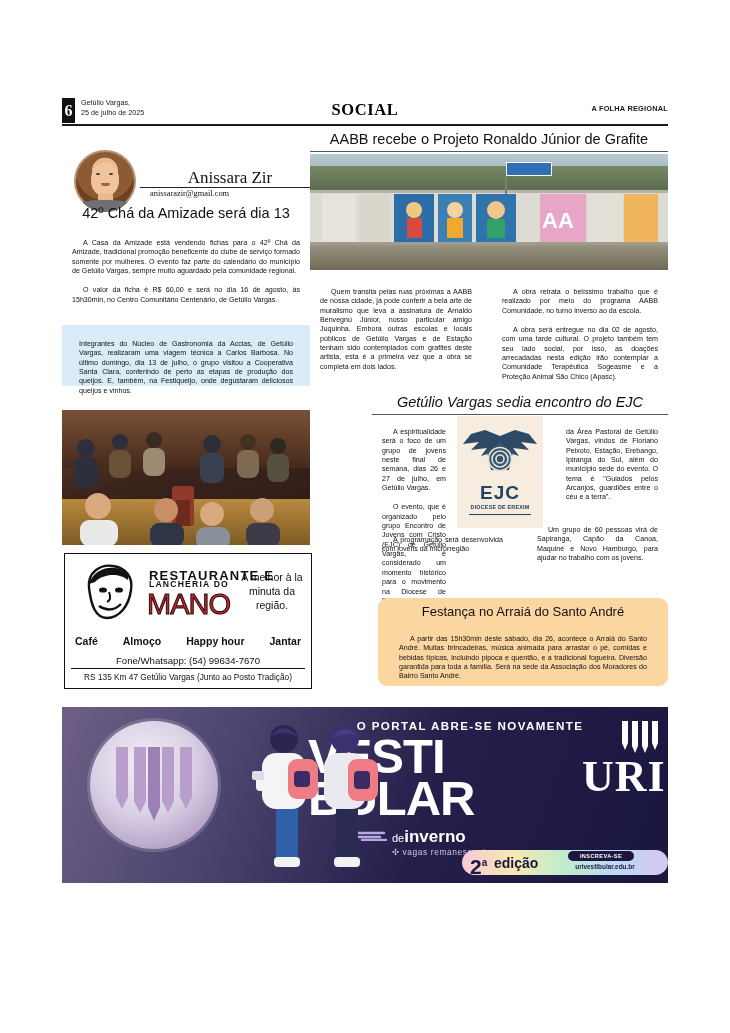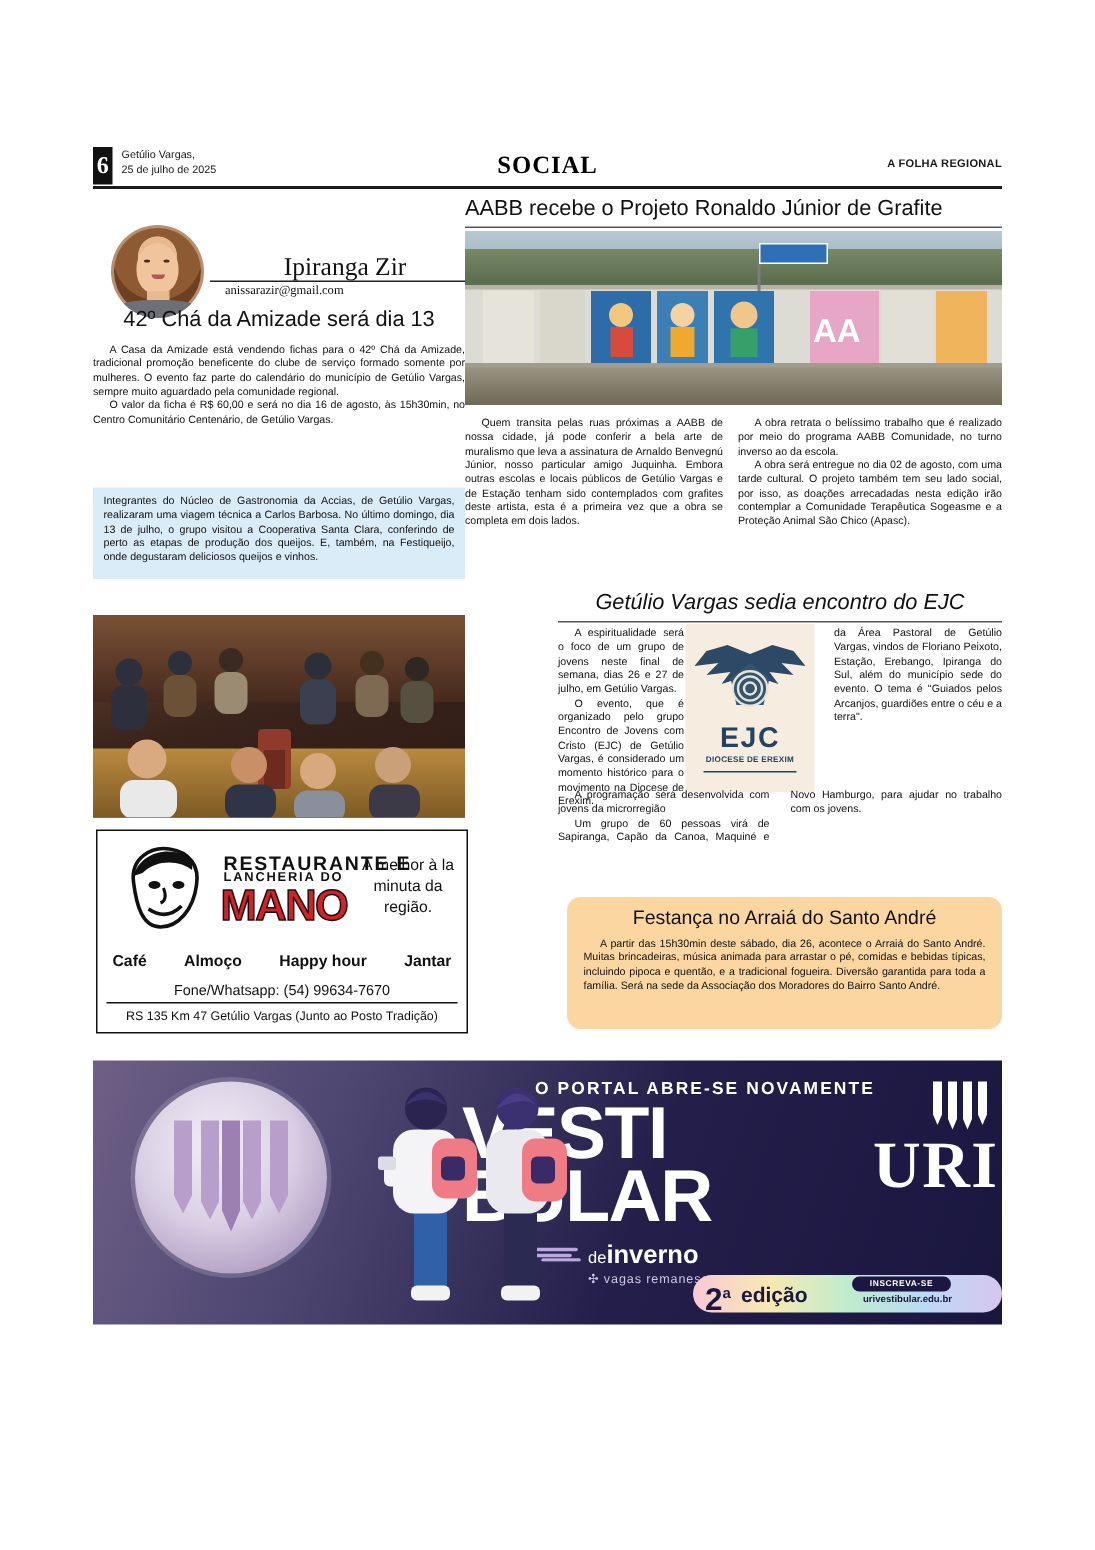--- a/index.html
+++ b/index.html
@@ -11,21 +11,21 @@
   .mh-rule{position:absolute;left:0;top:26px;width:606px;height:2px;background:#1a1a1a;}
   .pagenum{position:absolute;left:0;top:0;width:13px;height:25px;background:#111;color:#fff;
            font-family:"Liberation Serif",serif;font-weight:bold;font-size:16px;line-height:25px;text-align:center;}
   .mh-place{position:absolute;left:19px;top:0px;font-size:7.2px;line-height:9.6px;color:#1a1a1a;width:130px;}
   .mh-title{position:absolute;left:0;top:2px;width:606px;text-align:center;font-family:"Liberation Serif",serif;
             font-weight:bold;font-size:16.5px;letter-spacing:.6px;color:#000;}
   .mh-brand{position:absolute;right:0;top:6px;font-size:7.4px;font-weight:bold;letter-spacing:.2px;color:#1a1a1a;}
 
   
   .body-col{font-size:7.1px;line-height:9.35px;text-align:justify;color:#111;}
-  .body-col p{margin:0;text-indent:11px;}
+  .body-col p{margin:10px;text-indent:11px;}
   .headline{font-size:14.5px;line-height:17px;color:#111;font-weight:400;}
 
   
   .photo-round{position:absolute;left:74px;top:150px;width:62px;height:62px;border-radius:50%;overflow:hidden;
      background:#b8906f;}
   .photo-round .hair{position:absolute;left:2px;top:2px;width:58px;height:58px;border-radius:50%;
      background:radial-gradient(circle at 50% 32%,#e8b98f 0 26%,#8d5a34 27% 60%,#6d4021 61% 100%);}
   .photo-round .face{position:absolute;left:17px;top:12px;width:28px;height:34px;border-radius:50% 50% 45% 45%;background:#f0c49c;}
   .photo-round .eye{position:absolute;width:4px;height:2px;border-radius:50%;background:#4a2c18;top:23px;}
   .photo-round .eye.l{left:22px;} .photo-round .eye.r{left:35px;}
@@ -47,21 +47,21 @@
 
   
   .photo-group{position:absolute;left:62px;top:410px;width:248px;height:135px;overflow:hidden;background:#4b2e23;}
   .pg-bg{position:absolute;inset:0;background:linear-gradient(165deg,#6d4631 0%,#3a241c 45%,#2a1913 100%);}
   .pg-wall{position:absolute;left:0;top:0;width:248px;height:58px;background:linear-gradient(180deg,#7a5136,#46291d);}
   .pg-floor{position:absolute;left:0;bottom:0;width:248px;height:46px;background:linear-gradient(180deg,#b98a3e,#7d5a25);}
   .pg-stool{position:absolute;left:110px;top:76px;width:22px;height:40px;background:#8f3a2a;border-radius:3px;}
   .pg-stool:after{content:"";position:absolute;left:4px;top:14px;width:14px;height:26px;background:#6d2a1e;}
 
   
-  .r-head{position:absolute;left:310px;top:131px;width:358px;text-align:left;}
+  .r-head{position:absolute;left:310px;top:131px;width:358px;text-align:center;}
   .r-rule{position:absolute;left:310px;top:151px;width:358px;height:1px;background:#555;}
   .mural{position:absolute;left:310px;top:154px;width:358px;height:116px;overflow:hidden;background:#9fb3bd;}
   .mu-sky{position:absolute;left:0;top:0;width:358px;height:34px;background:linear-gradient(180deg,#b9c9d2,#90a7b2);}
   .mu-trees{position:absolute;left:0;top:12px;width:358px;height:26px;background:linear-gradient(180deg,#6d7f52,#4e5f3a);opacity:.85;}
   .mu-wall{position:absolute;left:0;top:36px;width:358px;height:56px;background:#dcdcd4;}
   .mu-ground{position:absolute;left:0;bottom:0;width:358px;height:26px;background:linear-gradient(180deg,#9a9583,#6f6a55);}
   .mu-sign{position:absolute;left:196px;top:8px;width:44px;height:12px;background:#2f6fb5;border:1px solid #fff;}
 
   
   .r-c1{position:absolute;left:310px;top:278px;width:172px;}
@@ -81,21 +81,21 @@
      font-family:"Liberation Sans",sans-serif;font-weight:bold;color:#24435f;font-size:19px;letter-spacing:1px;}
   .ejc-sub{position:absolute;left:0;top:88px;width:86px;text-align:center;font-size:5.4px;font-weight:bold;
      color:#24435f;letter-spacing:.2px;}
   .ejc-subrule{position:absolute;left:12px;top:98px;width:62px;height:1px;background:#24435f;}
 
   
   .ad-mano{position:absolute;left:64px;top:553px;width:246px;height:134px;border:1.4px solid #111;background:#fff;}
   .mano-face{position:absolute;left:14px;top:8px;width:62px;height:62px;}
   .mano-brand1{position:absolute;left:84px;top:14px;font-size:13px;font-weight:bold;letter-spacing:1.2px;color:#111;}
   .mano-brand2{position:absolute;left:84px;top:25px;font-size:8.6px;font-weight:bold;letter-spacing:1.2px;color:#111;}
-  .mano-word{position:absolute;left:82px;top:34px;font-family:"Liberation Sans",sans-serif;font-weight:bold;
+  .mano-word{position:absolute;left:82px;top:34px;font-family:"Liberation Sans",sans-serif;font-weight:normal;
      font-size:29px;letter-spacing:-1px;color:#d81f26;-webkit-text-stroke:1px #111;}
   .mano-slogan{position:absolute;left:172px;top:16px;width:70px;text-align:center;font-size:10.5px;line-height:14px;color:#111;}
   .mano-items{position:absolute;left:10px;top:81px;width:226px;display:flex;justify-content:space-between;
      font-size:10.5px;font-weight:bold;color:#111;}
   .mano-phone{position:absolute;left:0;top:101px;width:246px;text-align:center;font-size:9.6px;color:#111;}
   .mano-addr{position:absolute;left:0;top:118px;width:246px;text-align:center;font-size:8.3px;color:#111;}
   .mano-line{position:absolute;left:6px;top:114px;width:234px;height:1px;background:#111;}
 
   
   .ad-orange{position:absolute;left:378px;top:598px;width:290px;height:88px;background:#fbd6a0;border-radius:9px;}
@@ -149,21 +149,21 @@
 
   <div class="photo-round">
     <div class="hair"></div>
       <div class="face"></div>
     <div class="eye l"></div>
       <div class="eye r"></div>
     <div class="mouth"></div>
       <div class="neck"></div>
       <div class="shirt"></div>
   </div>
-  <div class="byline-name">Ipiranga Zir</div>
+  <div class="byline-name">Anissara Zir</div>
   <div class="byline-rule"></div>
   <div class="byline-mail">anissarazir@gmail.com</div>
 
   <div class="l-head headline">42º Chá da Amizade será dia 13</div>
   <div class="l-text body-col">
     <p>A Casa da Amizade está vendendo fichas para o 42º Chá da Amizade, tradicional promoção beneficente do clube de serviço formado somente por mulheres. O evento faz parte do calendário do município de Getúlio Vargas, sempre muito aguardado pela comunidade regional.</p>
     <p>O valor da ficha é R$ 60,00 e será no dia 16 de agosto, às 15h30min, no Centro Comunitário Centenário, de Getúlio Vargas.</p>
   </div>
 
   <div class="blue-box">

